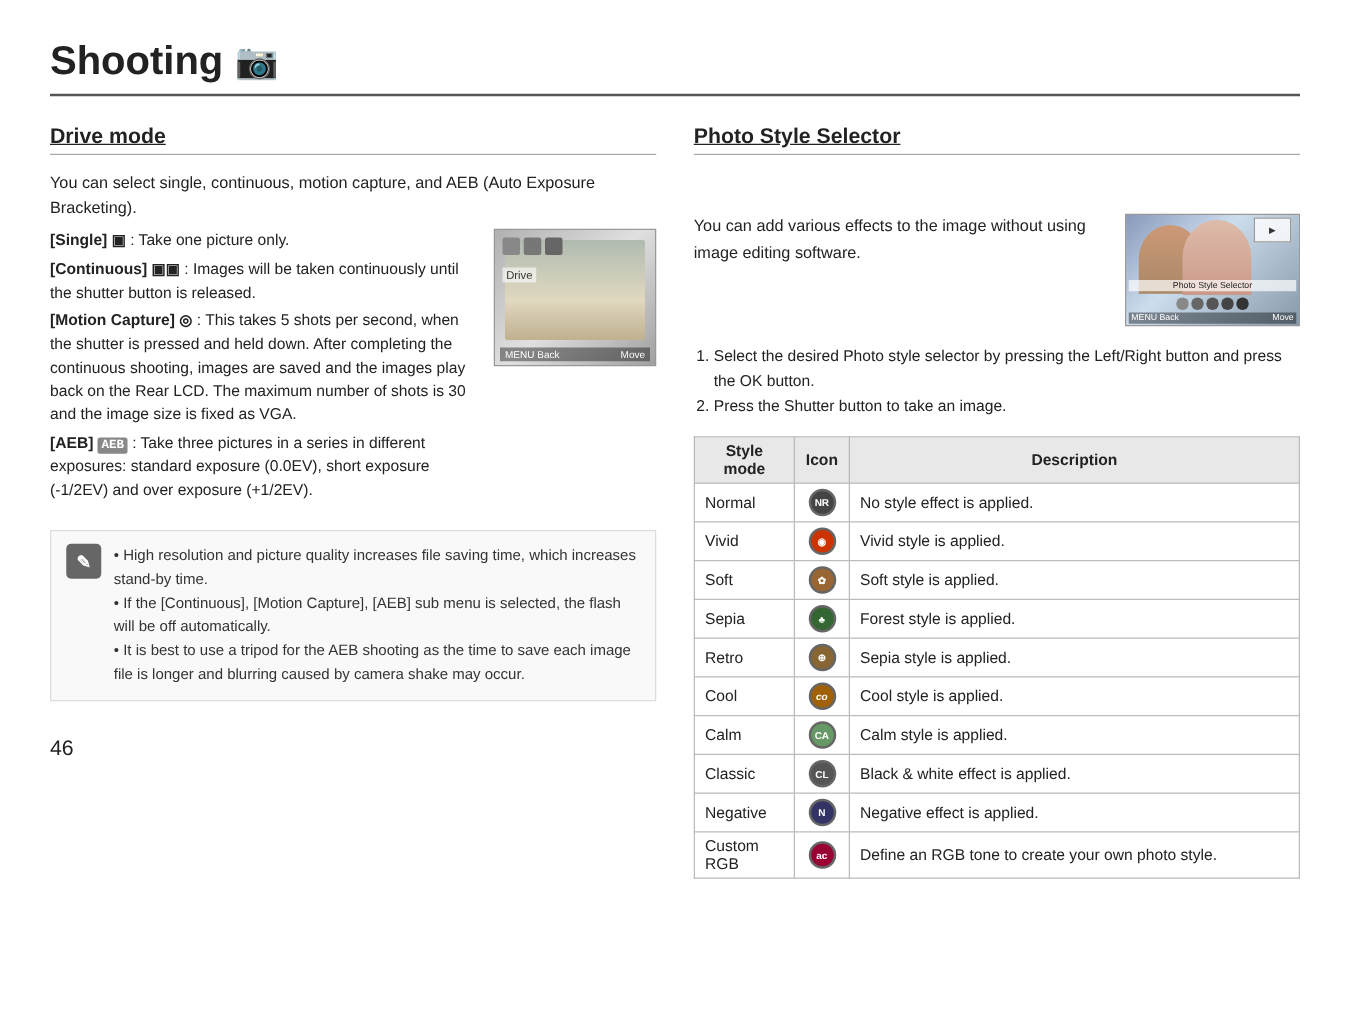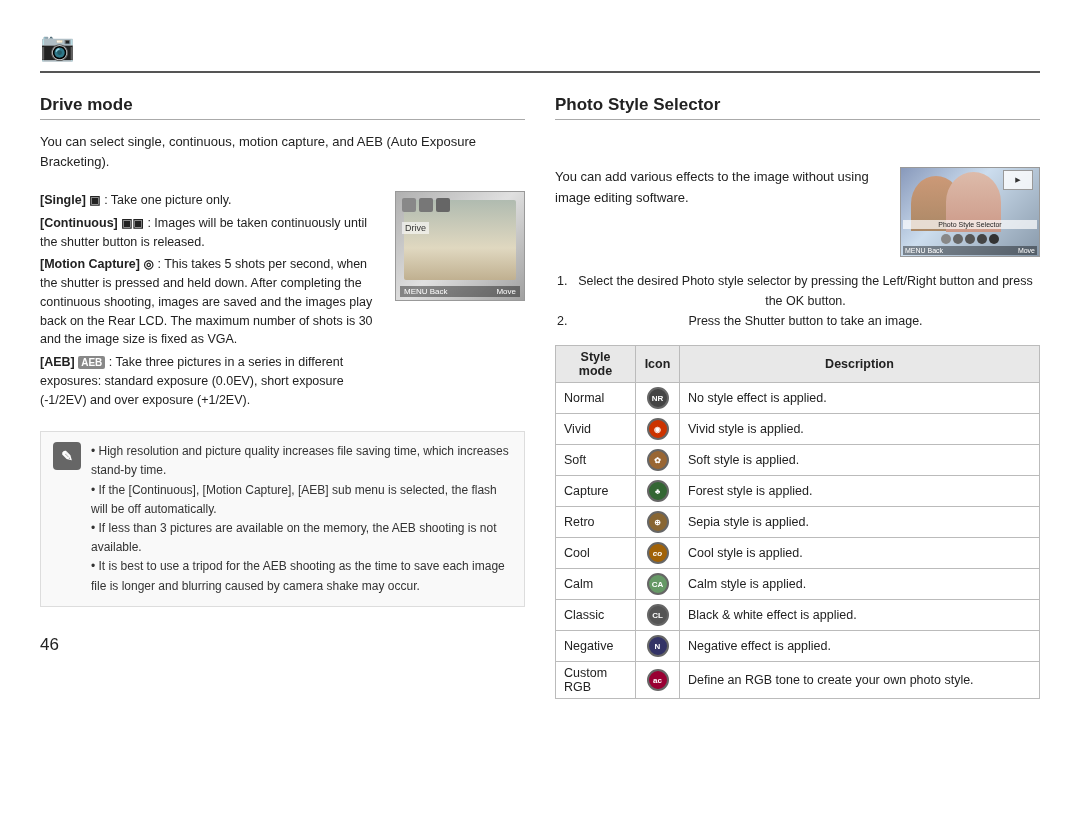--- a/index.html
+++ b/index.html
@@ -34,24 +34,25 @@
     .right-col {
       flex: 1;
       min-width: 0;
     }
     .section-title {
       font-size: 17px;
       font-weight: bold;
       border-bottom: 1.5px solid #aaa;
       padding-bottom: 4px;
       margin-bottom: 12px;
+      text-decoration: underline;
     }
     .drive-mode-intro {
       font-size: 13px;
-      margin-bottom: 20px;
+      margin-bottom: 8px;
       line-height: 1.5;
     }
     .drive-mode-content {
       display: flex;
       gap: 12px;
       align-items: flex-start;
     }
     .drive-mode-text {
       flex: 1;
       font-size: 12.5px;
@@ -140,21 +141,20 @@
       position: relative;
       overflow: hidden;
     }
     .steps {
       font-size: 12.5px;
       line-height: 1.6;
       margin-bottom: 14px;
     }
     .steps ol {
       padding-left: 16px;
-      text-align: center;
     }
     
     .style-table {
       width: 100%;
       border-collapse: collapse;
       font-size: 12.5px;
     }
     .style-table th, .style-table td {
       border: 1px solid #bbb;
       padding: 4px 8px;
@@ -180,20 +180,21 @@
       background: #444;
       border-radius: 50%;
       border: 2px solid #666;
       position: relative;
     }
   </style>
 </head>
 <body>
 
 <div class="page-title">
+  <span>Shooting</span>
   <span style="font-size:28px;">📷</span>
 </div>
 
 <div class="two-col">
 
   <div class="left-col">
     <div class="section-title">Drive mode</div>
     <p class="drive-mode-intro">You can select single, continuous, motion capture, and AEB (Auto Exposure Bracketing).</p>
 
     <div class="drive-mode-content">
@@ -205,21 +206,21 @@
         <div class="mode-line">
           <strong>[Continuous] <span style="font-size:12px;">▣▣</span></strong>
           <span> : Images will be taken continuously until the shutter button is released.</span>
         </div>
         <div class="mode-line">
           <strong>[Motion Capture] <span style="font-size:12px;">◎</span></strong>
           <span> : This takes 5 shots per second, when</span>
           <span> the shutter is pressed and held down. After completing the continuous shooting, images are saved and the images play back on the Rear LCD. The maximum number of shots is 30 and the image size is fixed as VGA.</span>
         </div>
         <div class="mode-line">
-          <strong>[AEB] <span style="font-size:10px; background:#888; color:#fff; padding:1px 3px; border-radius:2px;">AEB</span></strong>
+          <strong>[AEB] <span style="font-size:10px; background:#888; color:#fff; padding:1px 3px; border-radius:2px;font-family:Liberation Mono, monospace;">AEB</span></strong>
           <span> : Take three pictures in a series in different exposures: standard exposure (0.0EV), short exposure (-1/2EV) and over exposure (+1/2EV).</span>
         </div>
       </div>
 
       <div class="drive-mode-img">
         <div class="drive-mode-img-inner">
 
           <div style="position:absolute; top:8px; left:8px; right:8px; bottom:20px; background: linear-gradient(180deg,#b0bbb0 0%,#e0d8c0 60%, #c0b090 100%); border-radius:2px;"></div>
           <div style="position:absolute; top:6px; left:6px; display:flex; gap:3px;">
             <div style="width:14px;height:14px;background:#888;border-radius:2px;"></div>
@@ -233,21 +234,20 @@
           </div>
         </div>
       </div>
     </div>
 
     <div class="note-box">
       <div class="note-icon">✎</div>
       <div class="note-text">
         <div>• High resolution and picture quality increases file saving time, which increases stand-by time.</div>
         <div>• If the [Continuous], [Motion Capture], [AEB] sub menu is selected, the flash will be off automatically.</div>
-        <div>• If less than 3 pictures are available on the memory, the AEB shooting is not available.</div>
         <div>• It is best to use a tripod for the AEB shooting as the time to save each image file is longer and blurring caused by camera shake may occur.</div>
       </div>
     </div>
 
     <div class="page-number">46</div>
   </div>
 
   <div class="right-col">
     <div class="section-title">Photo Style Selector</div>
 
@@ -301,21 +301,21 @@
             <td class="mode-cell">Vivid</td>
             <td class="icon-cell"><span class="style-icon" style="background: rgb(204, 51, 0); display: inline-flex; align-items: center; justify-content: center; color: rgb(255, 255, 255); font-size: 8px; font-weight: bold; border-radius: 50%; width: 22px; height: 22px;">◉</span></td>
             <td>Vivid style is applied.</td>
           </tr>
           <tr>
             <td class="mode-cell">Soft</td>
             <td class="icon-cell"><span class="style-icon" style="background: rgb(153, 102, 51); display: inline-flex; align-items: center; justify-content: center; color: rgb(255, 255, 255); font-size: 8px; font-weight: bold; border-radius: 50%; width: 22px; height: 22px;">✿</span></td>
             <td>Soft style is applied.</td>
           </tr>
           <tr>
-            <td class="mode-cell">Capture</td>
+            <td class="mode-cell">Sepia</td>
             <td class="icon-cell"><span class="style-icon" style="background: rgb(51, 102, 51); display: inline-flex; align-items: center; justify-content: center; color: rgb(255, 255, 255); font-size: 8px; font-weight: bold; border-radius: 50%; width: 22px; height: 22px;">♣</span></td>
             <td>Forest style is applied.</td>
           </tr>
           <tr>
             <td class="mode-cell">Retro</td>
             <td class="icon-cell"><span class="style-icon" style="background: rgb(136, 102, 51); display: inline-flex; align-items: center; justify-content: center; color: rgb(255, 255, 255); font-size: 8px; font-weight: bold; border-radius: 50%; width: 22px; height: 22px;">⊕</span></td>
             <td>Sepia style is applied.</td>
           </tr>
           <tr>
             <td class="mode-cell">Cool</td>

